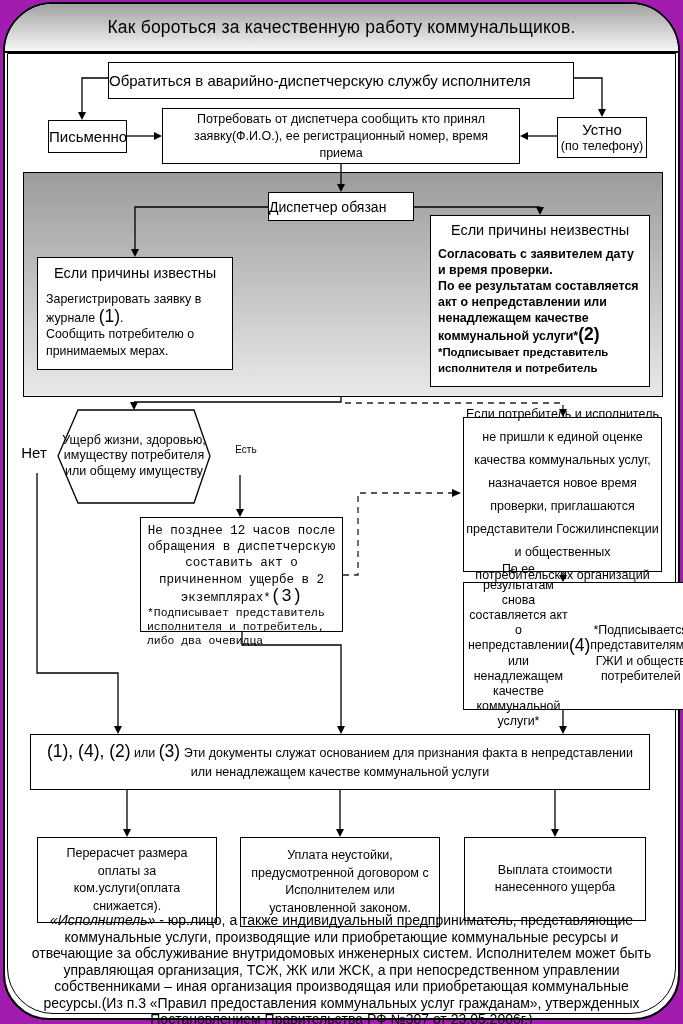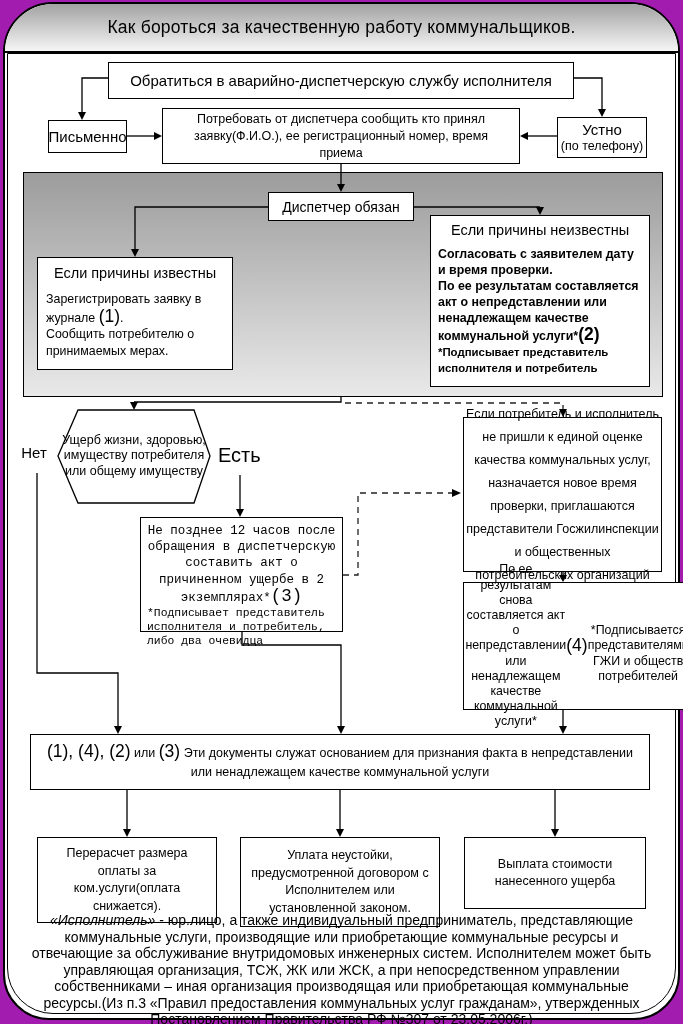--- a/index.html
+++ b/index.html
@@ -33,21 +33,21 @@
   svg.connectors{position:absolute;left:0;top:0;pointer-events:none;}
   svg.connectors polyline{fill:none;stroke:#000;stroke-width:1.3;}
   svg.connectors polygon{fill:#000;stroke:none;}
   svg.connectors g.dashed polyline{stroke:#222;stroke-dasharray:6 5;}
   svg.connectors .hexagon{fill:#fff;stroke:#000;stroke-width:1.3;}
   
   .box{
     position:absolute;background:#fff;border:1.3px solid #000;
     box-sizing:border-box;
   }
-  .flex-c{display:flex;align-items:center;justify-content:center;text-align:center;}
+  .flex-c{display:flex;align-items:center;text-align:center;}
   .pre{white-space:pre-line;}
   .sg-big{font-size:17.5px;}
   .sg-small{font-size:11.4px;line-height:14px;}
   .sg-italic{font-style:italic;}
   .sg-normal{font-size:inherit;}
 
   .contact-box{left:108px;top:62px;width:466px;height:37px;font-size:15px;}
   .written-box{left:48px;top:120px;width:79px;height:33px;font-size:15px;}
   .demand-box{left:162px;top:108px;width:358px;height:56px;font-size:12.5px;line-height:17px;padding:0 12px;}
   .oral-box{left:557px;top:117px;width:90px;height:41px;padding-top:2px;text-align:center;}
@@ -56,33 +56,33 @@
 
   .dispatcher-box{left:268px;top:192px;width:146px;height:29px;font-size:14px;}
   .known-box{left:37px;top:257px;width:196px;height:113px;padding:5px 8px;}
   .unknown-box{left:430px;top:215px;width:220px;height:172px;padding:4px 7px;}
   .cause-header{text-align:center;font-size:14.5px;margin-top:2px;}
   .cause-body{font-size:12.4px;line-height:16.5px;margin-top:10px;text-align:left;}
   .unknown-box .cause-body{margin-top:8px;line-height:16px;font-weight:bold;}
 
   .hex-label{position:absolute;left:60px;top:412px;width:148px;height:88px;font-size:12.5px;line-height:15.2px;}
   .label-no{position:absolute;left:10px;top:444px;width:48px;font-size:15px;text-align:center;}
-  .label-yes{position:absolute;left:218px;top:444px;width:56px;font-size:20px;text-align:left;}
+  .label-yes{position:absolute;left:218px;top:444px;width:56px;font-size:10px;text-align:center;}
 
   .act-box{left:140px;top:517px;width:203px;height:115px;padding:5px 6px;font-family:Liberation Mono, monospace;}
   .act-main{text-align:center;font-size:12.5px;line-height:16.2px;}
   .act-note{text-align:left;font-size:11.4px;line-height:13.8px;margin-top:1px;}
 
   .disagree-box{left:463px;top:417px;width:199px;height:155px;font-size:12.5px;line-height:23px;padding:0 2px;}
   .repeat-act-box{left:463px;top:582px;width:228px;height:128px;font-size:12.4px;line-height:15.2px;padding:0 4px;}
 
   .conclusion-box{left:30px;top:734px;width:620px;height:56px;font-size:12.5px;line-height:19px;padding:0 14px;}
   .outcome-1{left:37px;top:837px;width:180px;height:86px;font-size:12.5px;line-height:17.5px;padding:0 10px;}
   .outcome-2{left:240px;top:837px;width:200px;height:90px;font-size:12.5px;line-height:17.5px;padding:0 8px;}
-  .outcome-3{left:464px;top:837px;width:182px;height:72px;font-size:12.5px;line-height:17.5px;padding:0 10px;}
+  .outcome-3{left:464px;top:837px;width:182px;height:84px;font-size:12.5px;line-height:17.5px;padding:0 10px;}
 
   .footnote{position:absolute;left:30px;top:912px;width:623px;text-align:center;font-size:14px;line-height:16.5px;}
 </style>
 </head>
 <body>
 
 <div id="page">
 
   <div class="page-frame">
     <div class="header-band" style="background: linear-gradient(rgb(162, 162, 162), rgb(246, 246, 246));">

